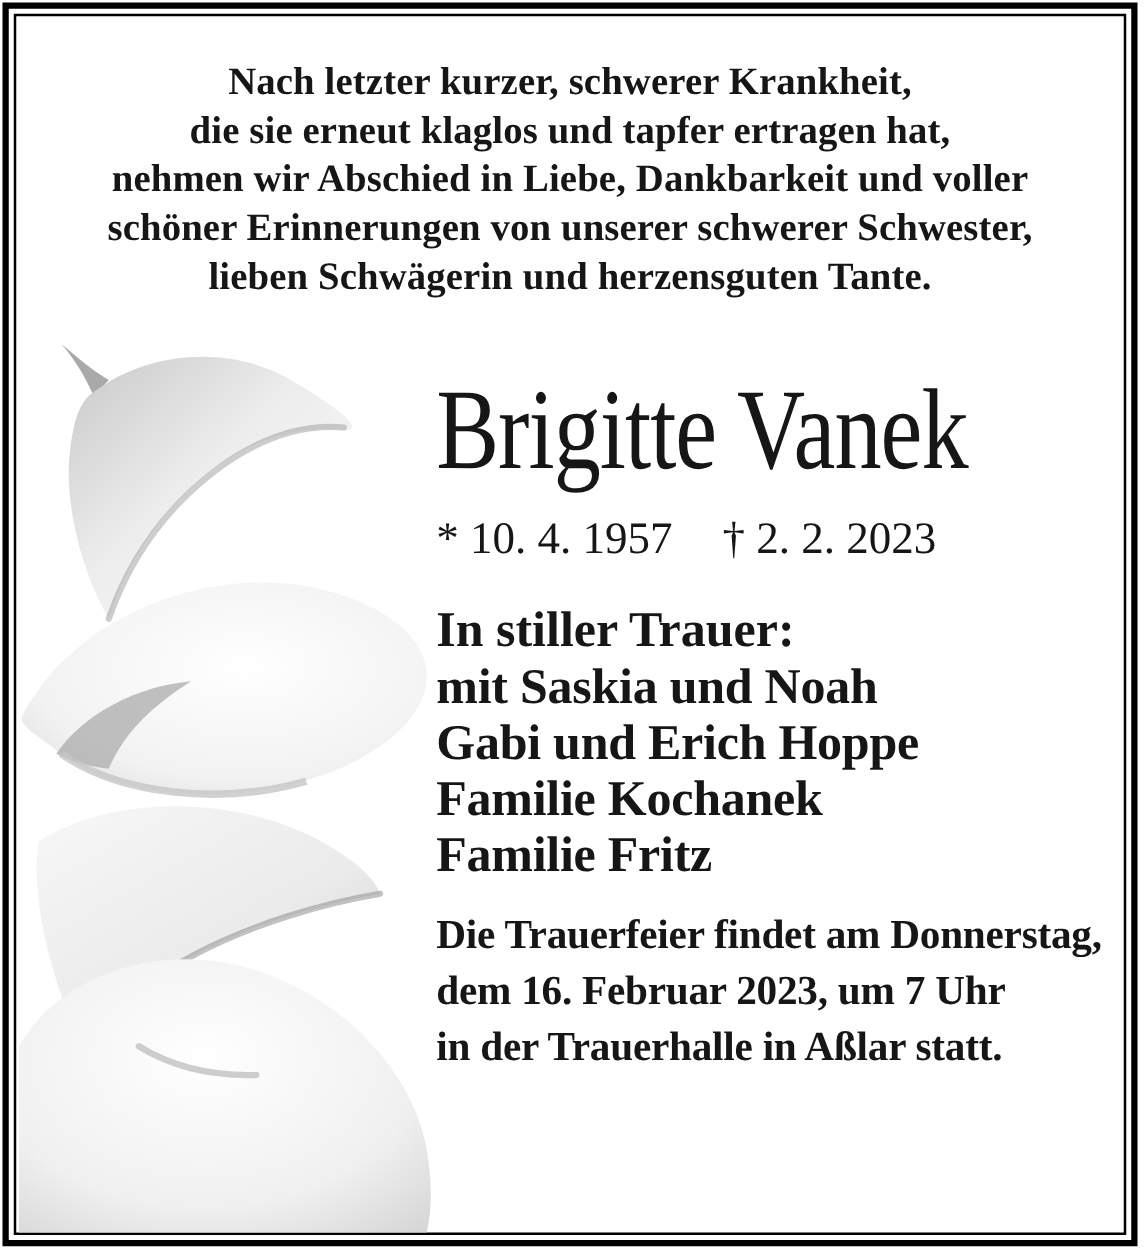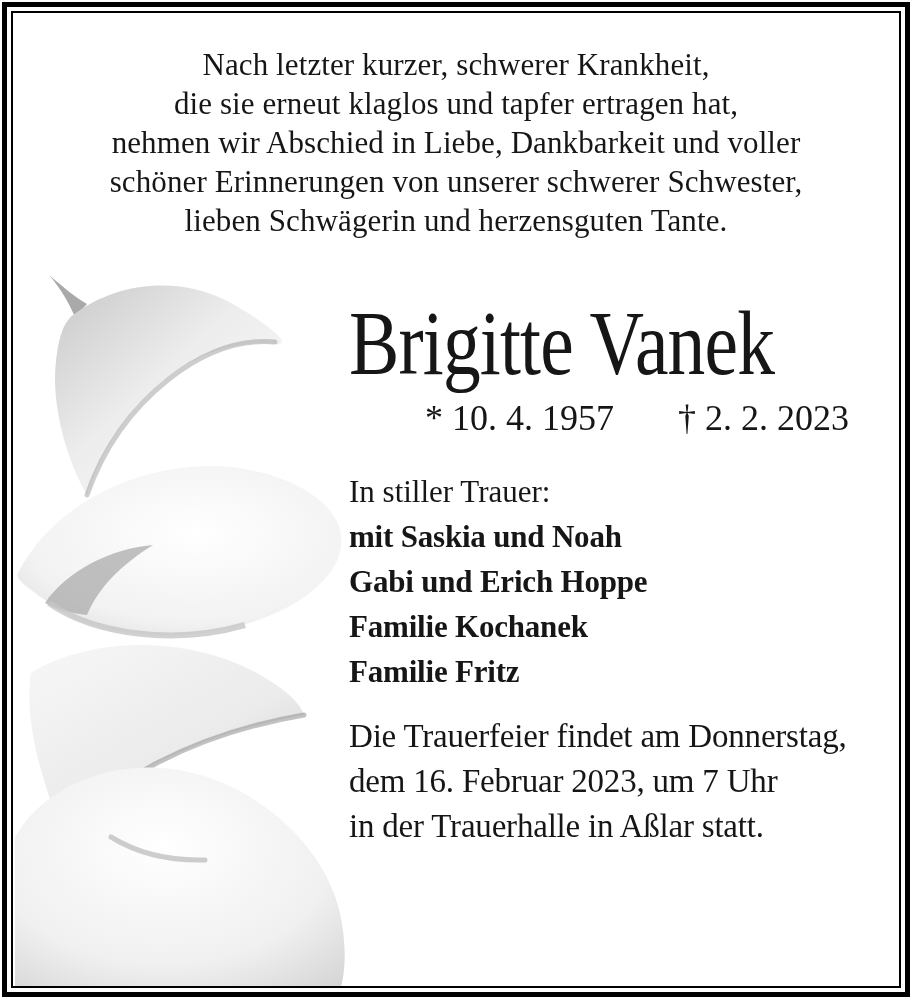--- a/index.html
+++ b/index.html
@@ -38,29 +38,29 @@
   .right-col{
     position:absolute; left:336px; top:286px; width:505px;
   }
   .name{
     font-size:92px; line-height:88px;
     letter-spacing:-1px; white-space:nowrap;
     transform:scaleX(0.82); transform-origin:left bottom;
     font-weight:400;
   }
   .dates{
-    margin-top:10px;
-    display:flex; justify-content:flex-end; gap:64px;
+    margin-top:22px;
+    display:flex; justify-content:flex-start; gap:40px;
     font-size:36px; line-height:42px;
     width:500px;
   }
-  .mourners{ margin-top:30px; font-size:31px; line-height:45px; }
+  .mourners{ margin-top:30px; font-size:40px; line-height:45px; }
   .mourners .names{ font-weight:700; letter-spacing:-0.2px; }
   .funeral{ margin-top:20px; font-size:33px; line-height:45px; letter-spacing:-0.2px; }
-  .line{ display:block; white-space:nowrap; }
+  .line{ display:block; white-space:nowrap;font-weight:bold; }
 </style>
 </head>
 <body>
 
 <div class="card">
   <div class="card-inner">
 
     <div class="opening">
       <span class="line">Nach letzter kurzer, schwerer Krankheit,</span>
       <span class="line">die sie erneut klaglos und tapfer ertragen hat,</span>

